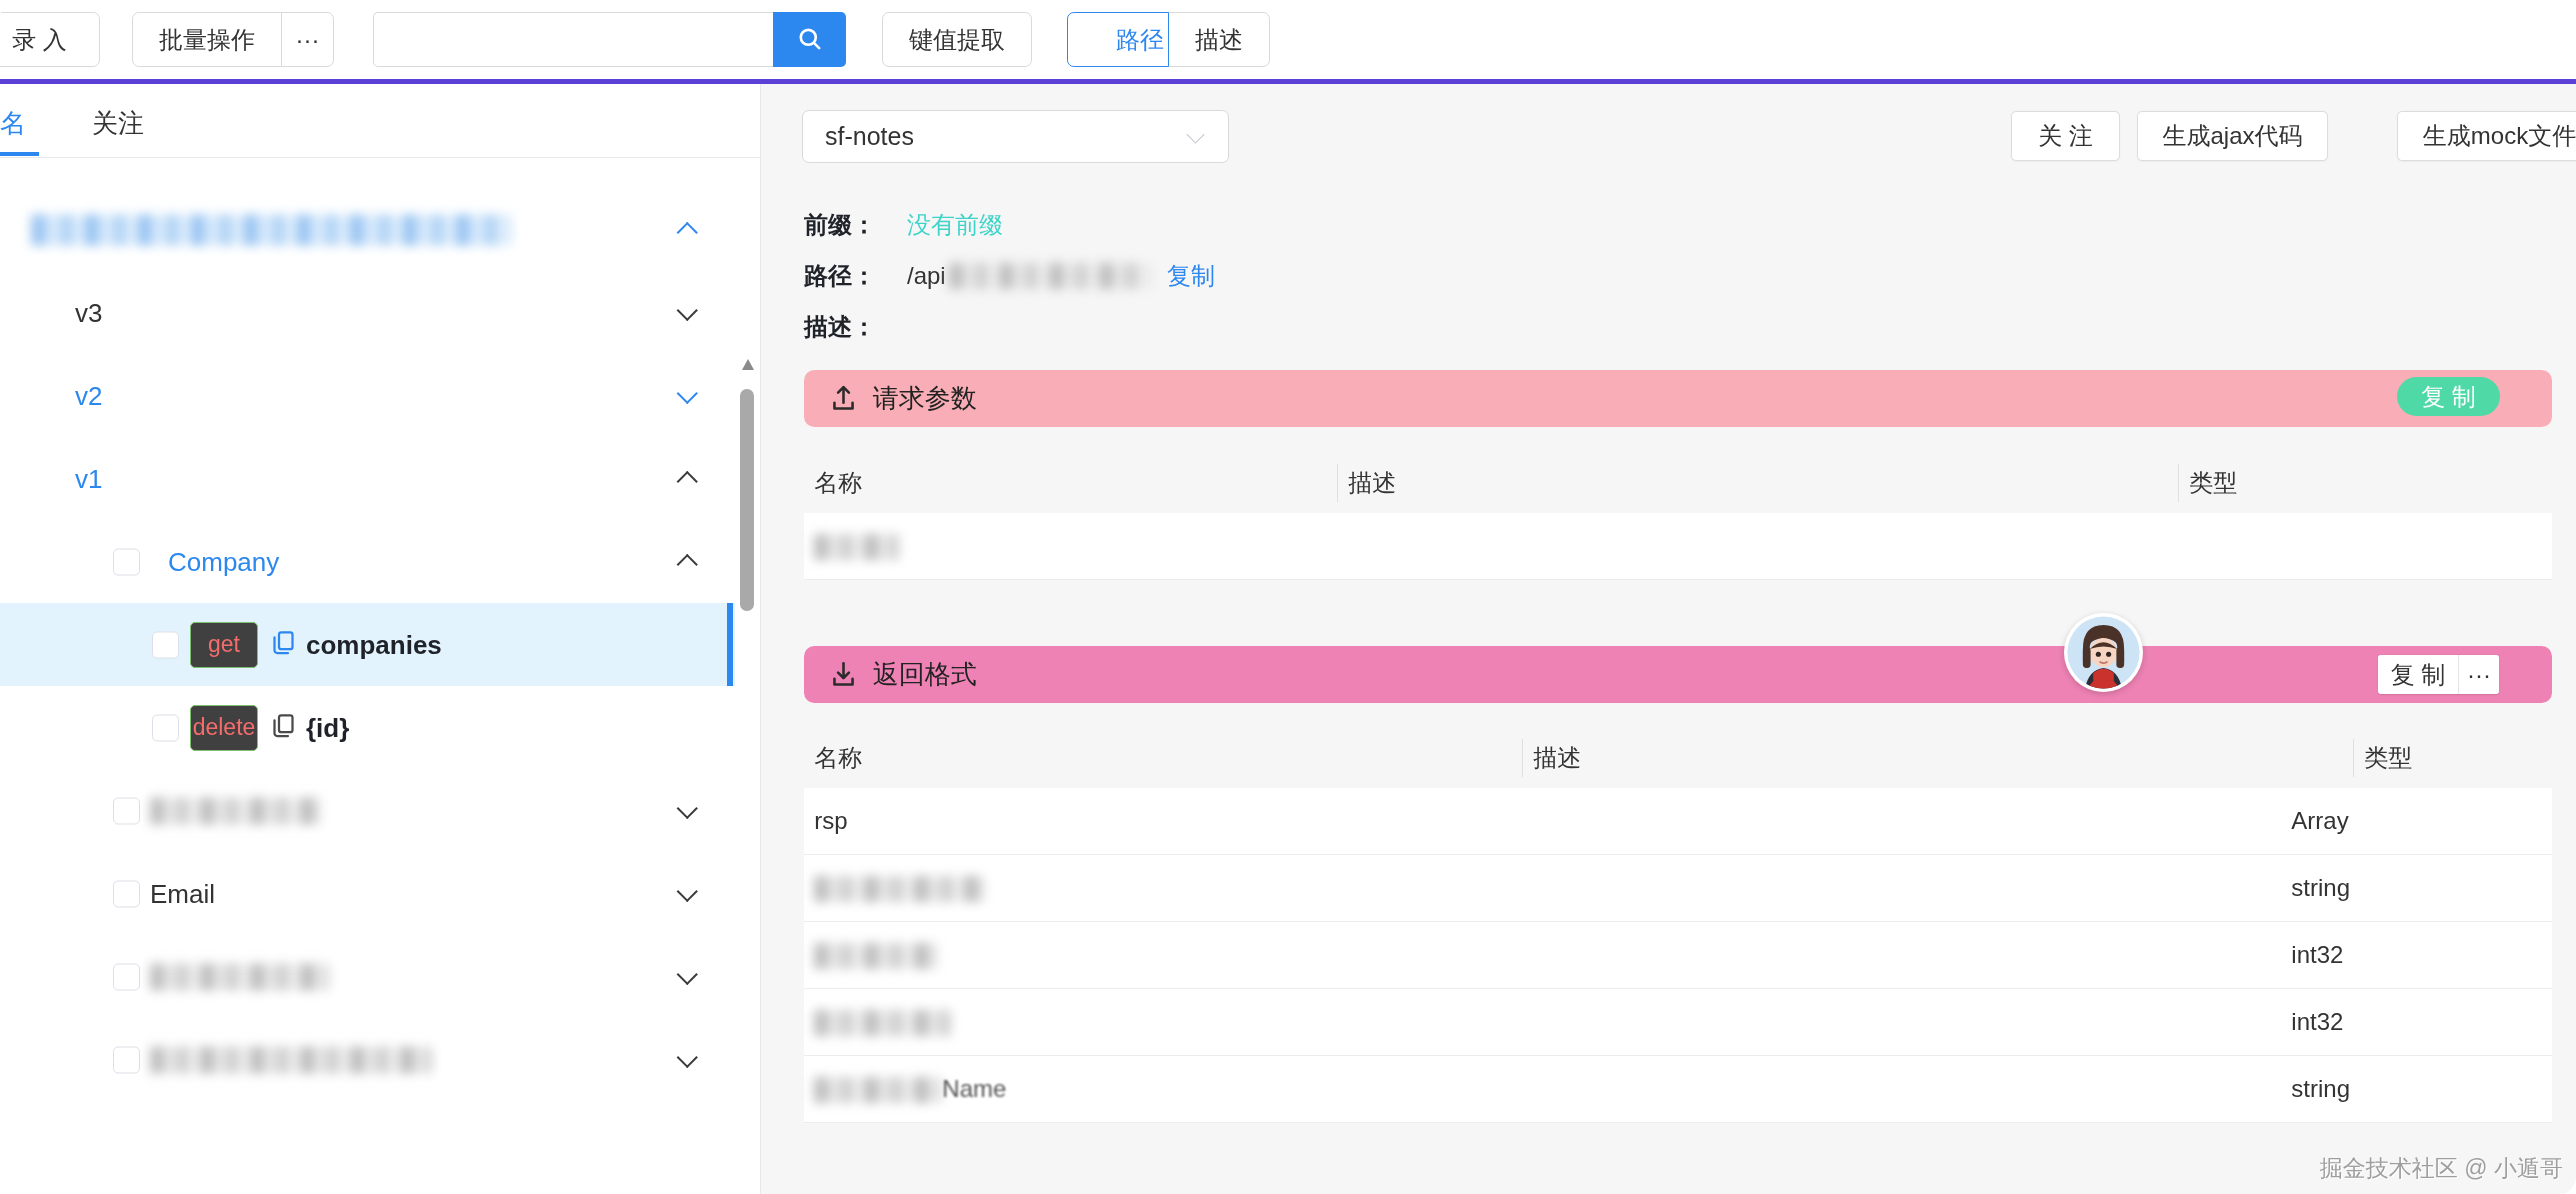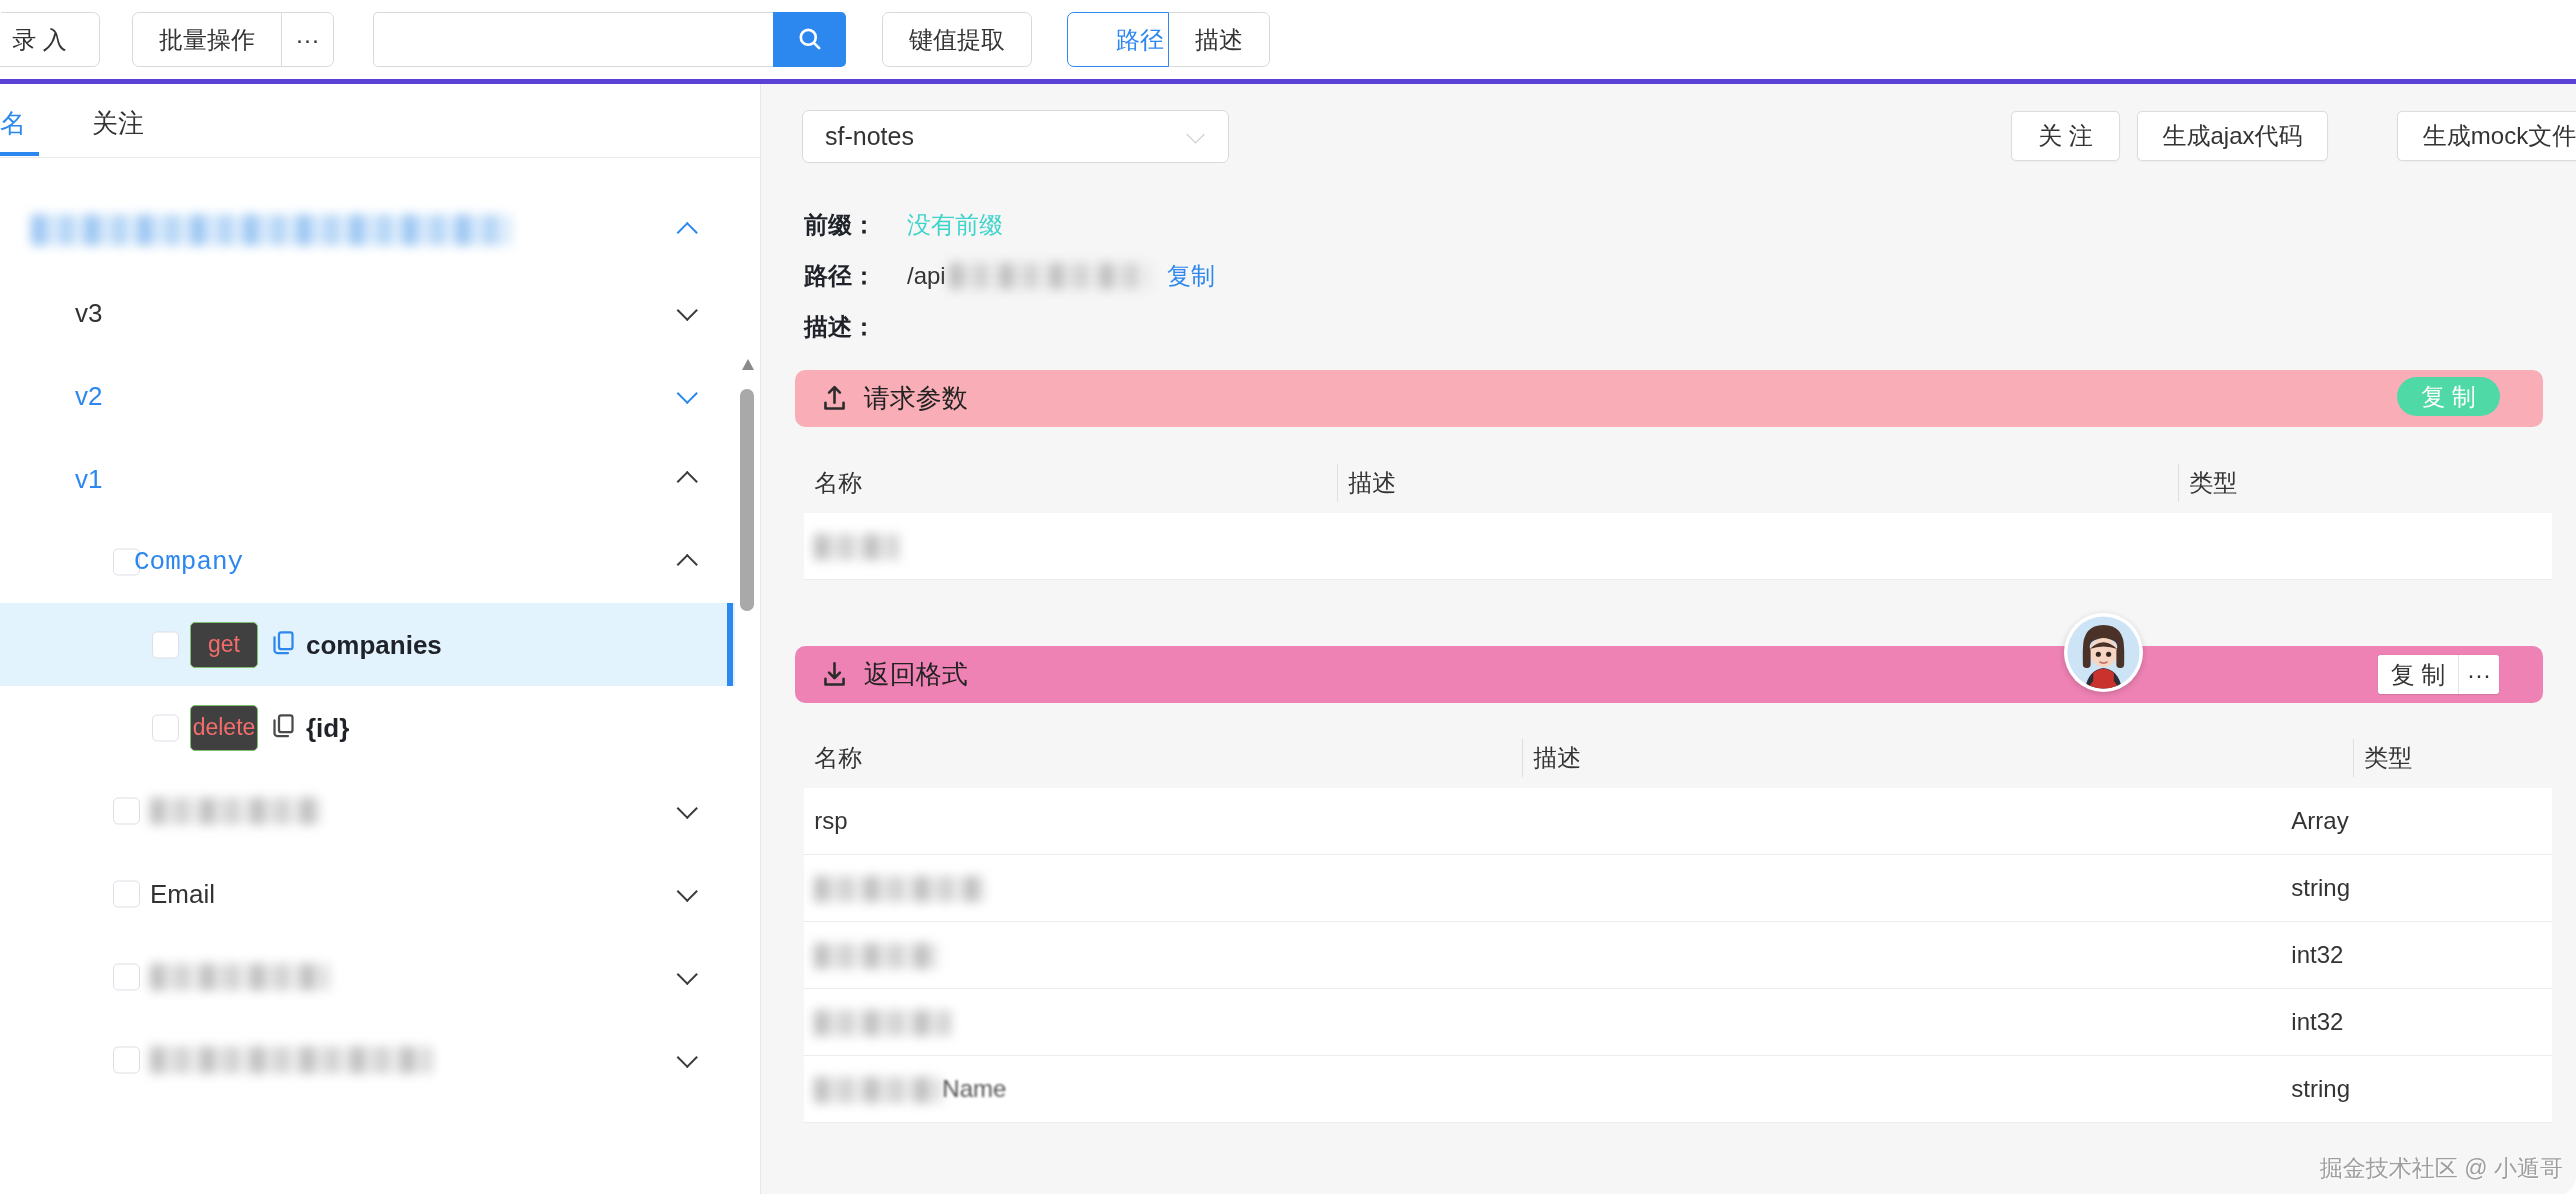--- a/index.html
+++ b/index.html
@@ -65,21 +65,21 @@
             border:0.9px solid #d9d9d9; border-radius:6.8px; display:flex; align-items:center;
             padding:0 22px; font-size:25px; color:#333; cursor:pointer; }
   .select-box .chev { position:absolute; right:26px; top:50%; }
   .action-btn { position:absolute; top:27px; height:50px; background:#fff; border:0.9px solid #dcdcdc;
             border-radius:5.1px; font-size:24px; color:#333; display:flex; align-items:center;
             justify-content:center; cursor:pointer; box-shadow:0 0.9px 1.7px rgba(0,0,0,.04); }
   .info-row { position:absolute; left:43px; font-size:24px; display:flex; align-items:center; height:31px; }
   .info-label { font-weight:700; color:#1f2329; width:103px; }
   .teal { color:#3fd4c9; cursor:pointer; }
   .link { color:#2c87ee; cursor:pointer; }
-  .bar { position:absolute; left:34px; width:1748px; height:57px; border-radius:10.3px;
+  .bar { position:absolute; left:43px; width:1748px; height:57px; border-radius:10.3px;
          display:flex; align-items:center; padding:4px 24px; }
   .bar-title { font-size:26px; color:#222; margin-left:13.7px; }
   .pill-btn { position:absolute; width:103px; height:39px; background:#4ed9a6; color:#fff; border:none;
          border-radius:19.7px; font-size:24px; cursor:pointer; }
   .wht-group { position:absolute; display:flex; background:#fff; border-radius:3.4px; overflow:hidden;
          box-shadow:0 0.9px 1.7px rgba(0,0,0,.12); }
   .wht-group .seg { height:39px; background:#fff; border:none; font-size:24px; color:#333;
          display:flex; align-items:center; justify-content:center; cursor:pointer; }
   .wht-group .seg + .seg { border-left:0.9px solid #e3e3e3; }
   .avatar { position:absolute; width:79px; height:79px; border-radius:50%; cursor:pointer;
@@ -142,21 +142,21 @@
         <div class="tree-row">
           <div class="t-abs t-label blue" style="left:75px;">v2</div>
           <div class="t-abs chev blue" style="left:680px;"></div>
         </div>
         <div class="tree-row">
           <div class="t-abs t-label blue" style="left:75px;">v1</div>
           <div class="t-abs chev up" style="left:680px;"></div>
         </div>
         <div class="tree-row">
           <div class="t-abs checkbox" style="left:113px;"></div>
-          <div class="t-abs t-label blue" style="left:134px;font-family:Liberation Mono, monospace;">Company</div>
+          <div class="t-abs t-label blue" style="left:168px;">Company</div>
           <div class="t-abs chev up" style="left:680px;"></div>
         </div>
         <div class="tree-row sel">
           <div class="t-abs checkbox" style="left:152px;"></div>
           <div class="t-abs method-badge" style="left:190px;">get</div>
           <div class="t-abs" style="left:270px;"><svg width="27" height="31" viewBox="0 0 24 26" fill="none" stroke="#2c87ee" stroke-width="2" stroke-linejoin="round">
               <rect x="8" y="3" width="12" height="15" rx="2"></rect>
               <path d="M16 21.5H6.5A2.5 2.5 0 0 1 4 19V7.5" stroke-linecap="round"></path>
             </svg></div>
           <div class="t-abs t-label bold" style="left:306px;">companies</div>

